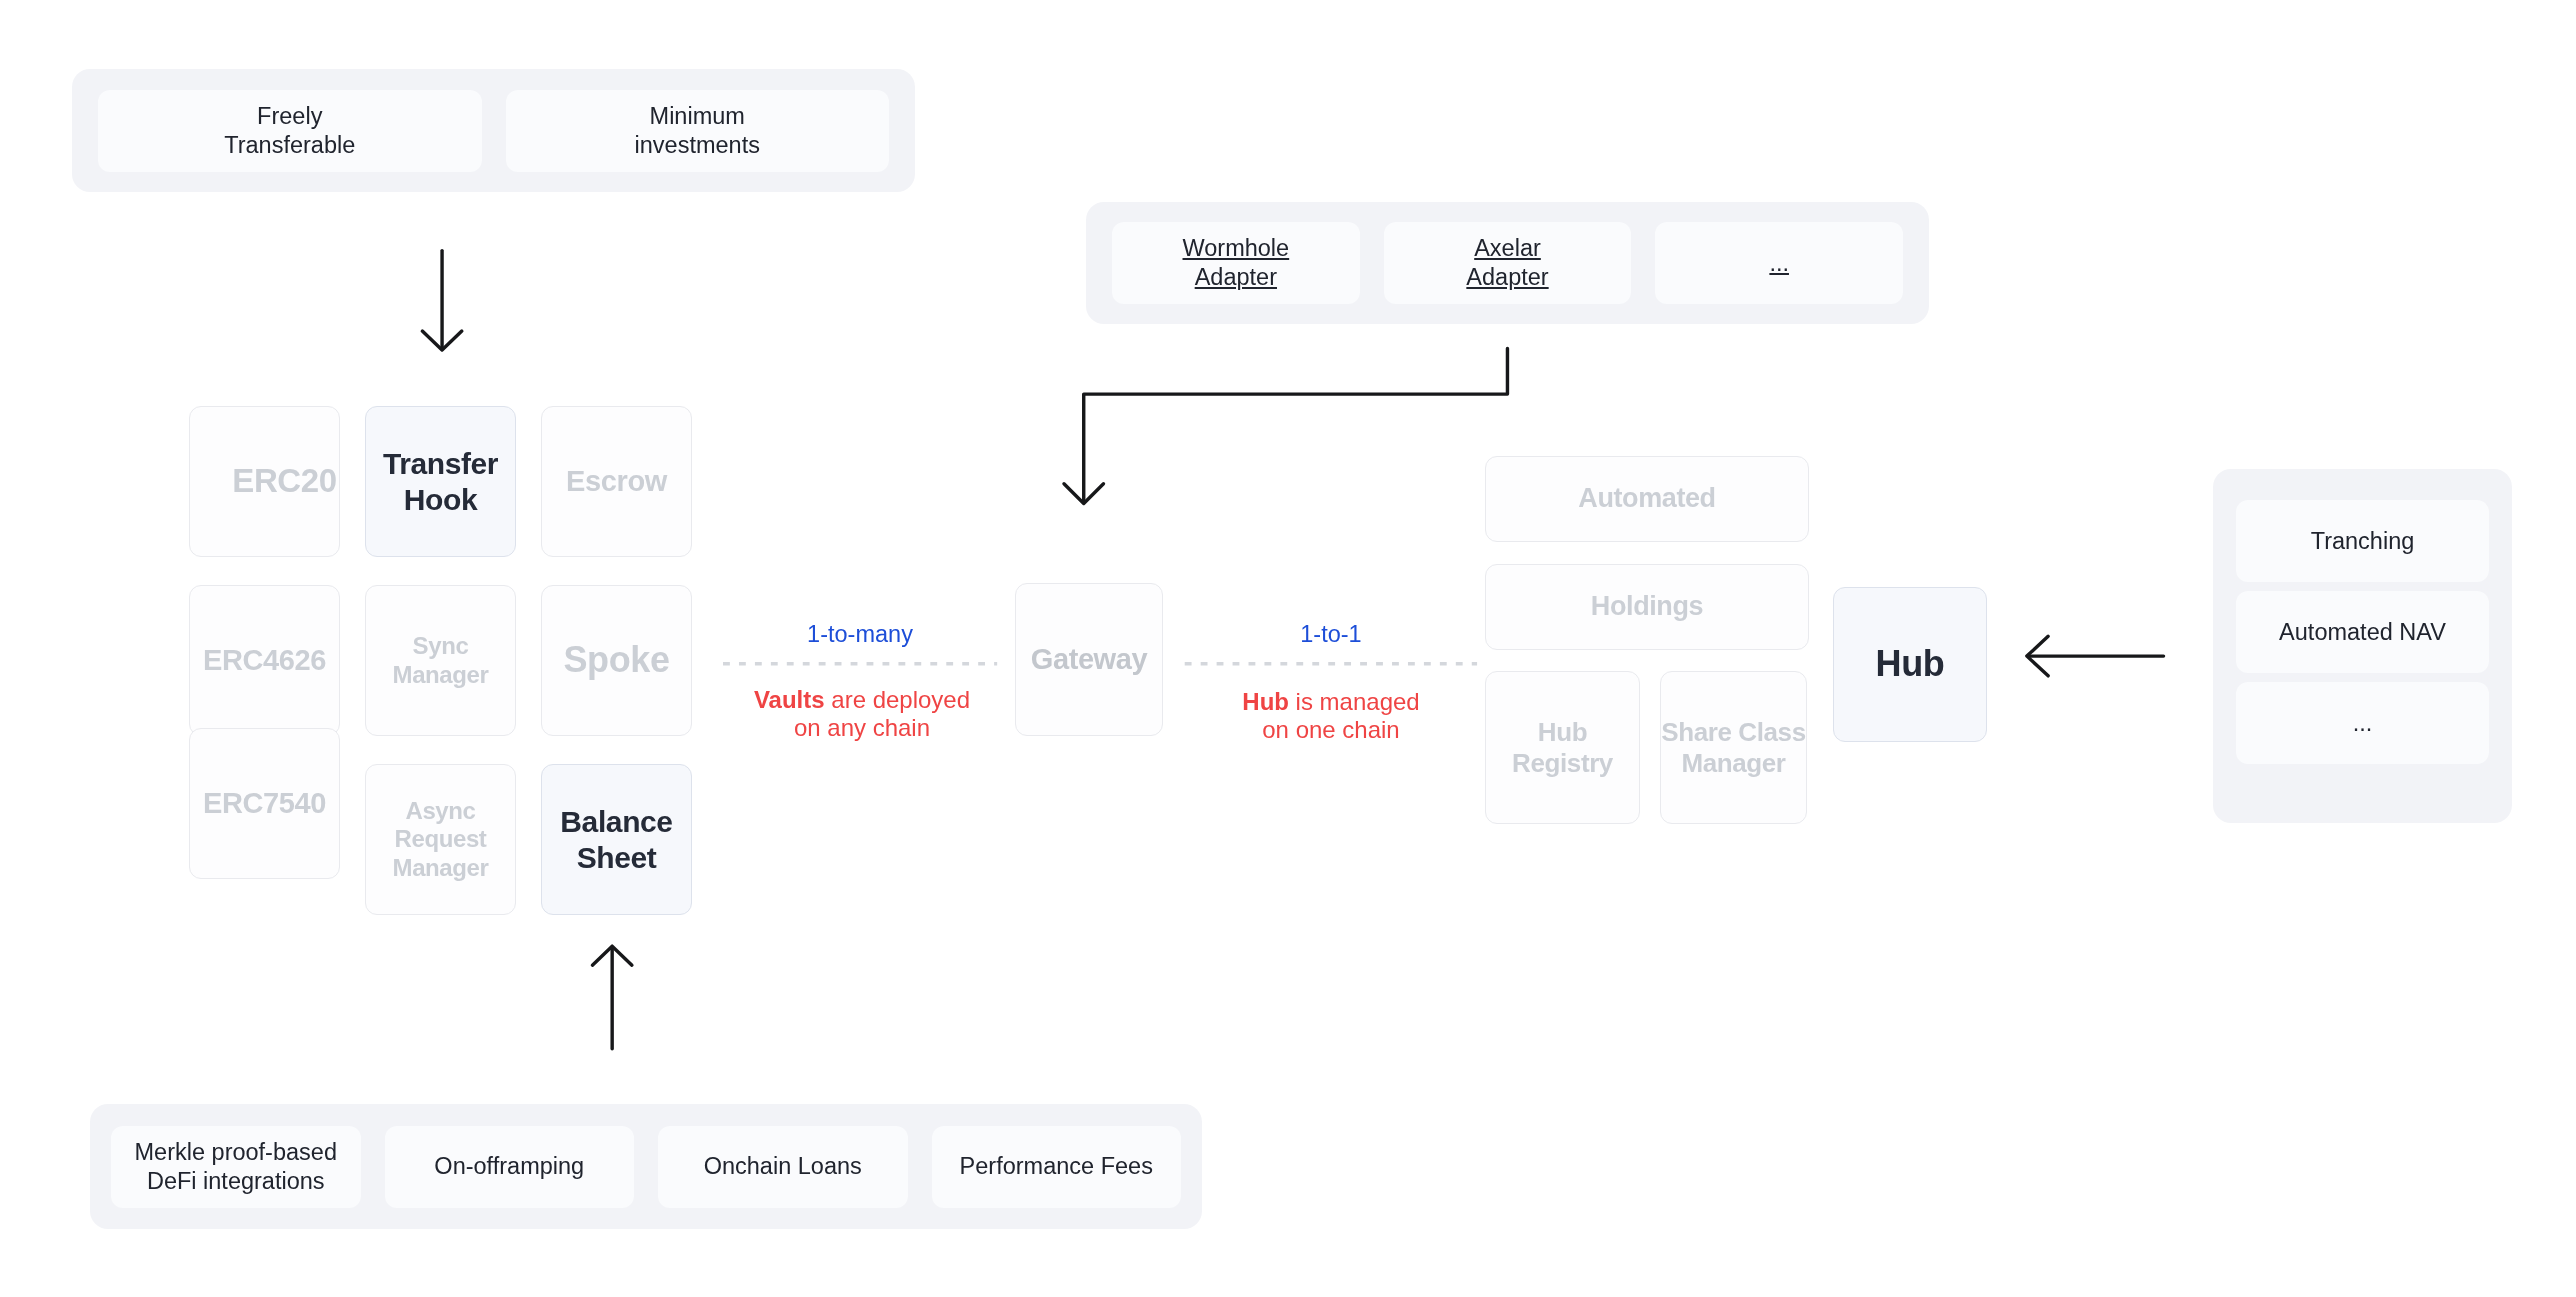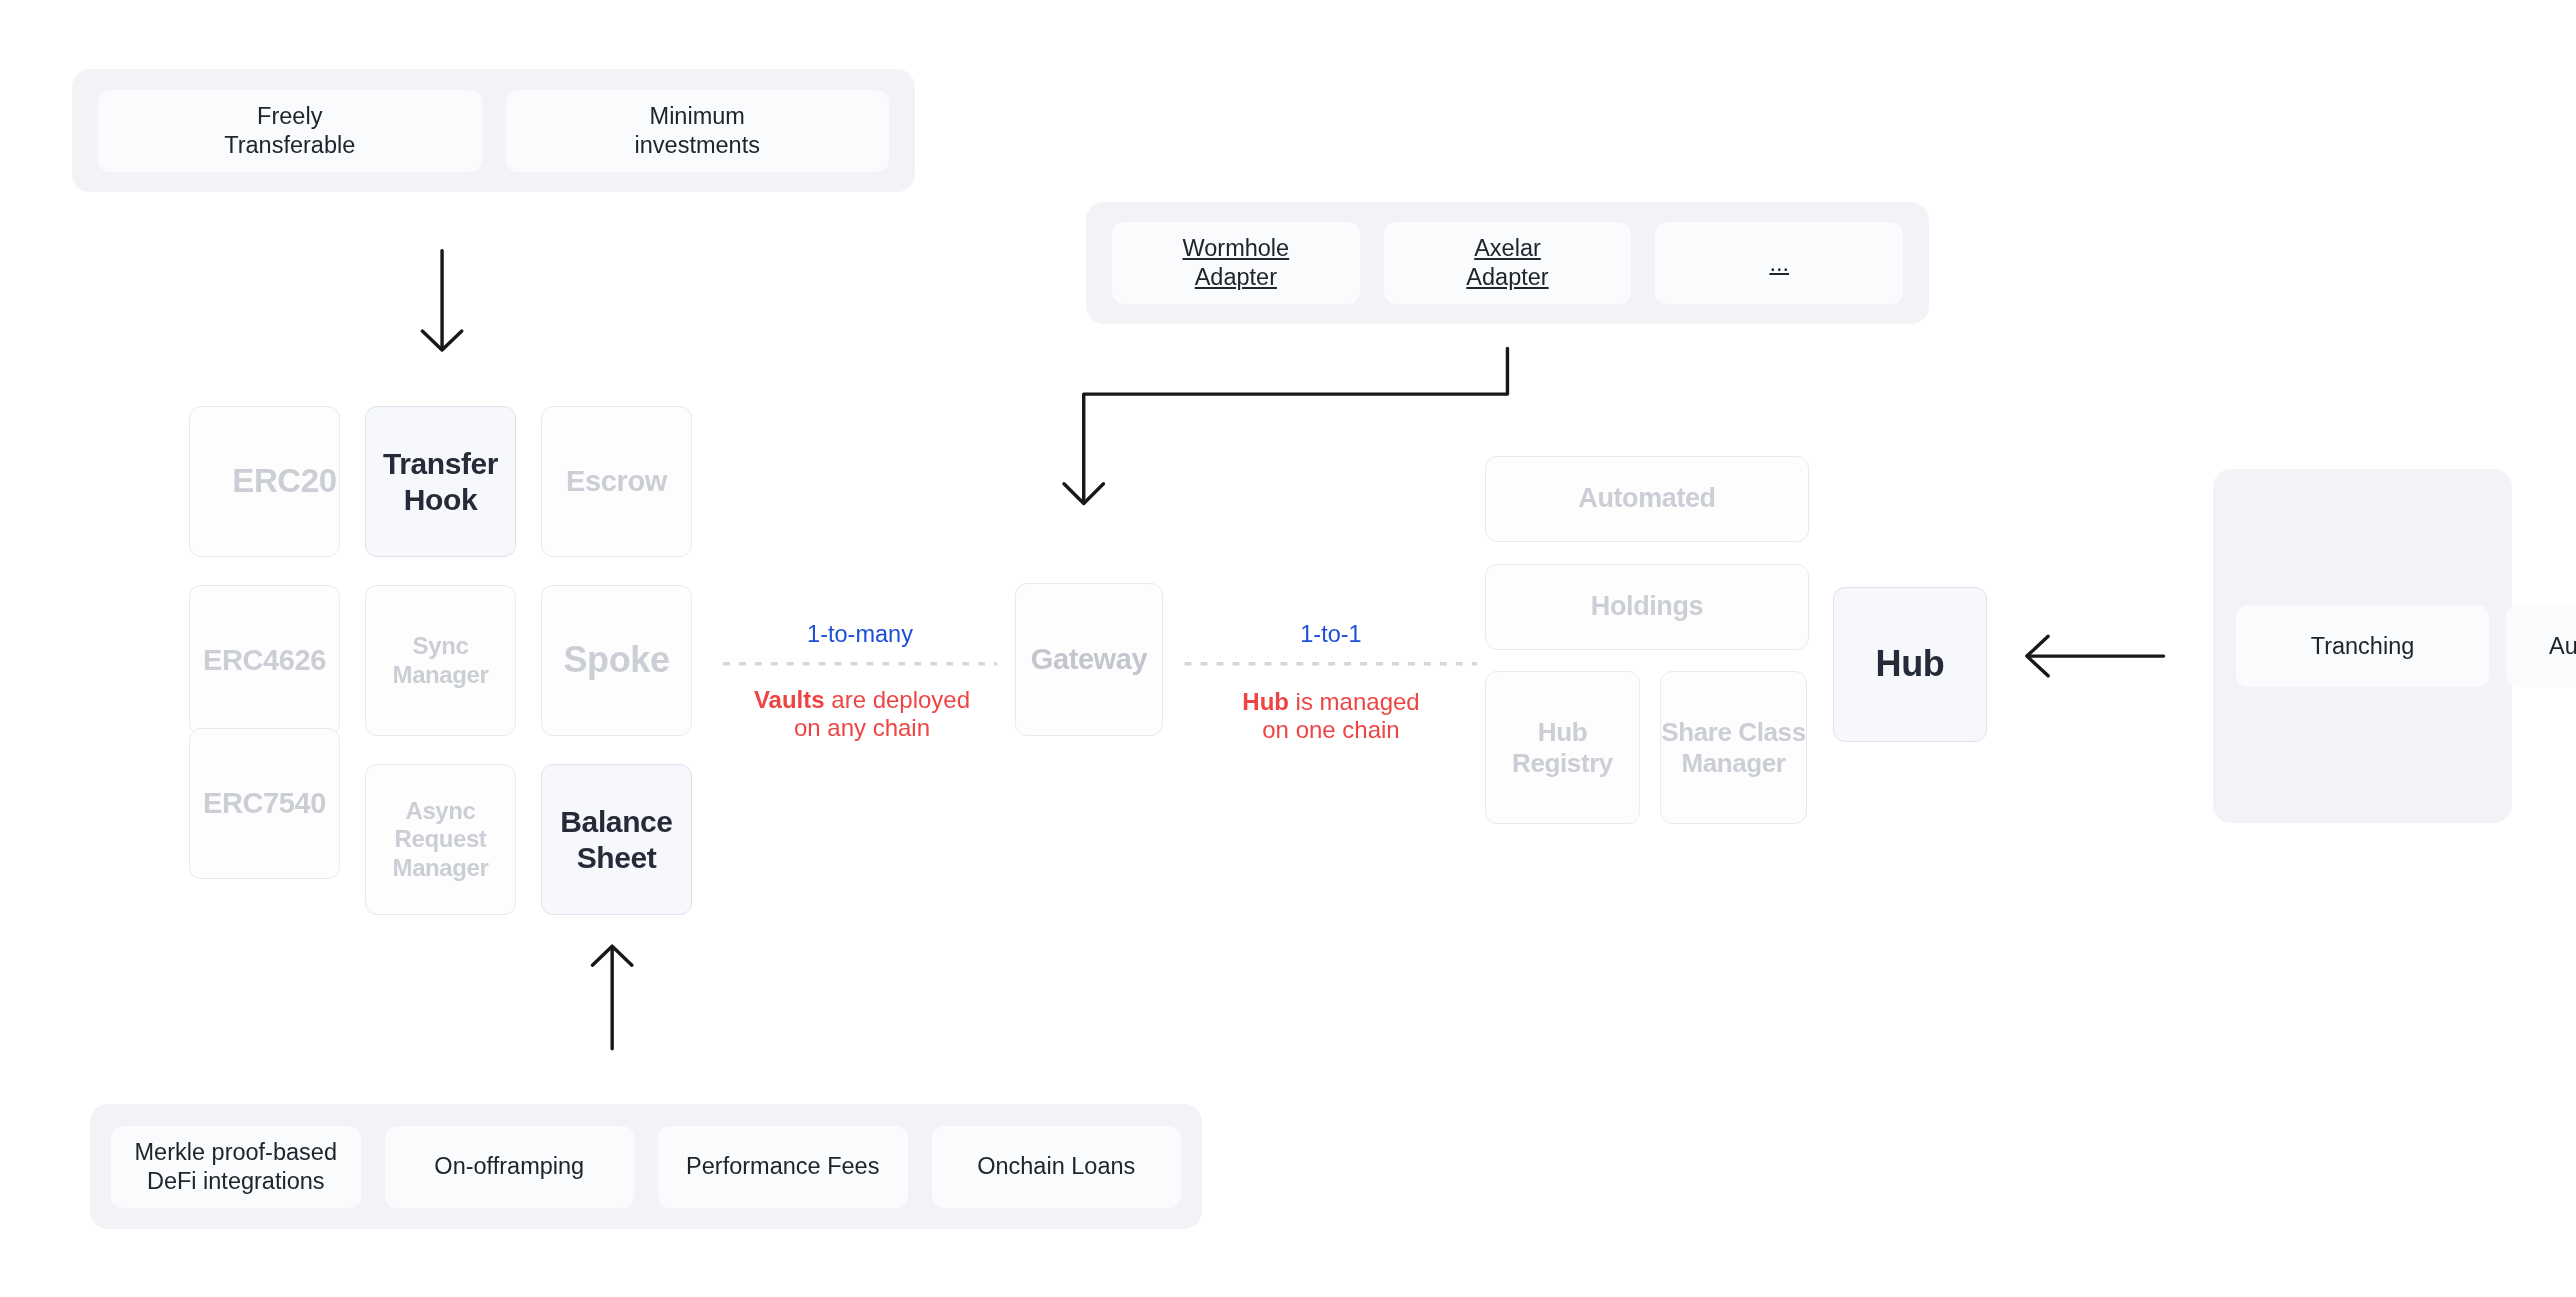--- a/index.html
+++ b/index.html
@@ -16,21 +16,21 @@
 
   
   .group {
     position: absolute;
     background: #f2f3f7;
     border-radius: 18px;
     display: flex;
     align-items: center;
   }
   .group.horiz { flex-direction: row; gap: 24px; }
-  .group.vert  { flex-direction: row; gap: 17px; }
+  .group.vert  { flex-direction: column; gap: 9px; }
 
   .gcard {
     background: #fafbfd;
     border-radius: 12px;
     height: 82px;
     flex: 1 1 0;
     display: flex;
     align-items: center;
     justify-content: center;
     text-align: center;
@@ -219,18 +219,18 @@
   <div class="group vert" id="group-features">
     <div class="gcard">Tranching</div>
     <div class="gcard">Automated NAV</div>
     <div class="gcard">...</div>
   </div>
 
   <div class="group horiz" id="group-bottom">
     <div class="gcard">Merkle proof-based
 DeFi integrations</div>
     <div class="gcard">On-offramping</div>
+    <div class="gcard">Onchain Loans</div>
     <div class="gcard">Performance Fees</div>
-    <div class="gcard">Onchain Loans</div>
   </div>
 
 </div>
 
 
 </body></html>

